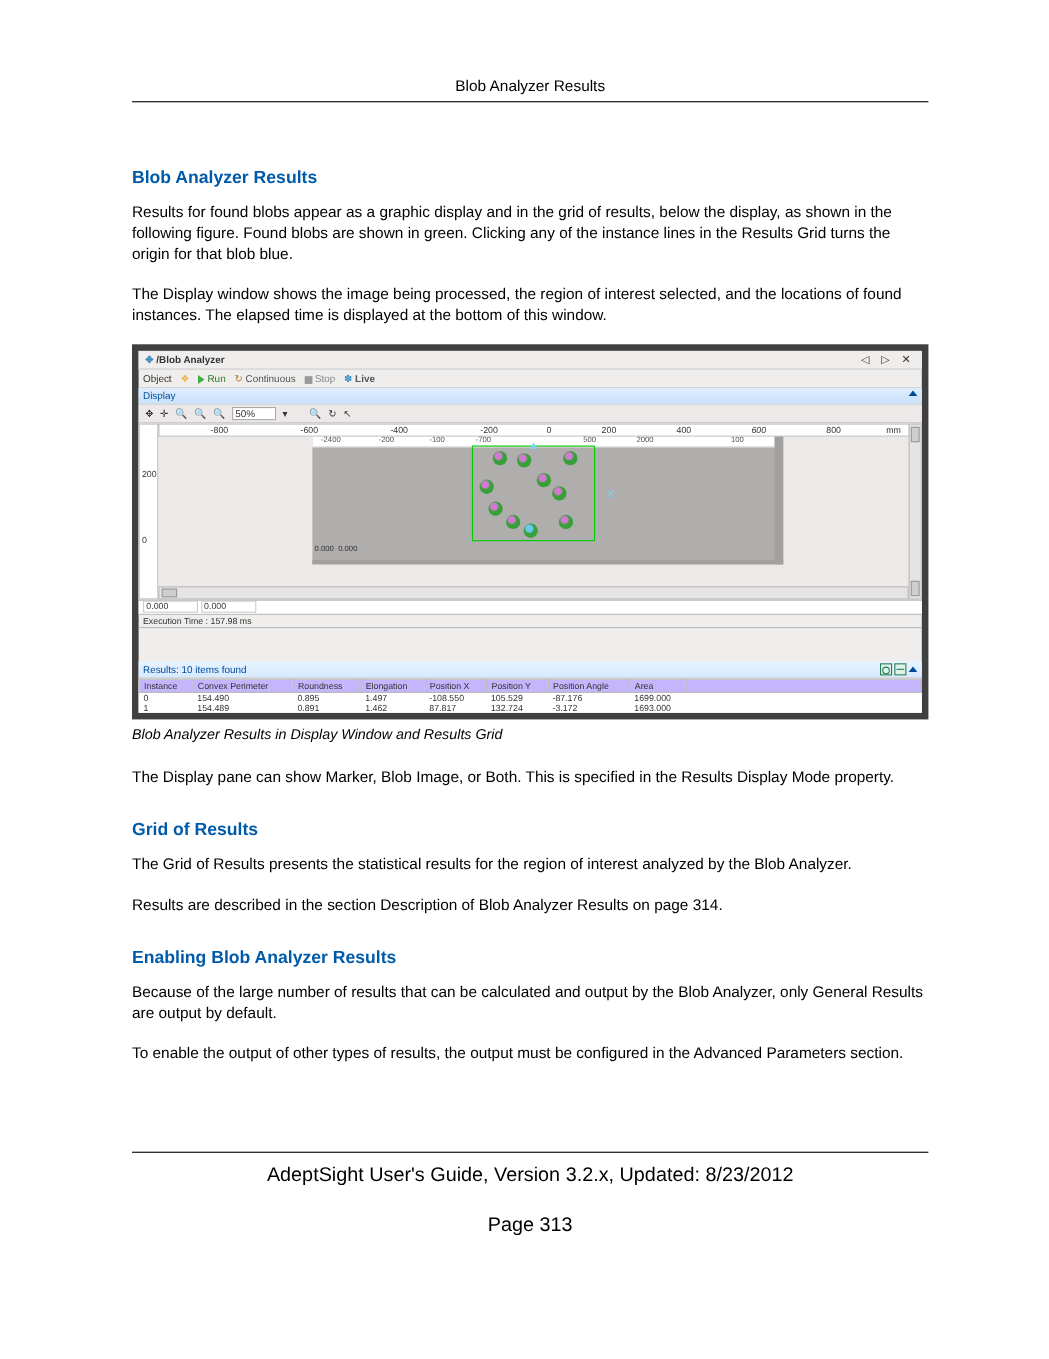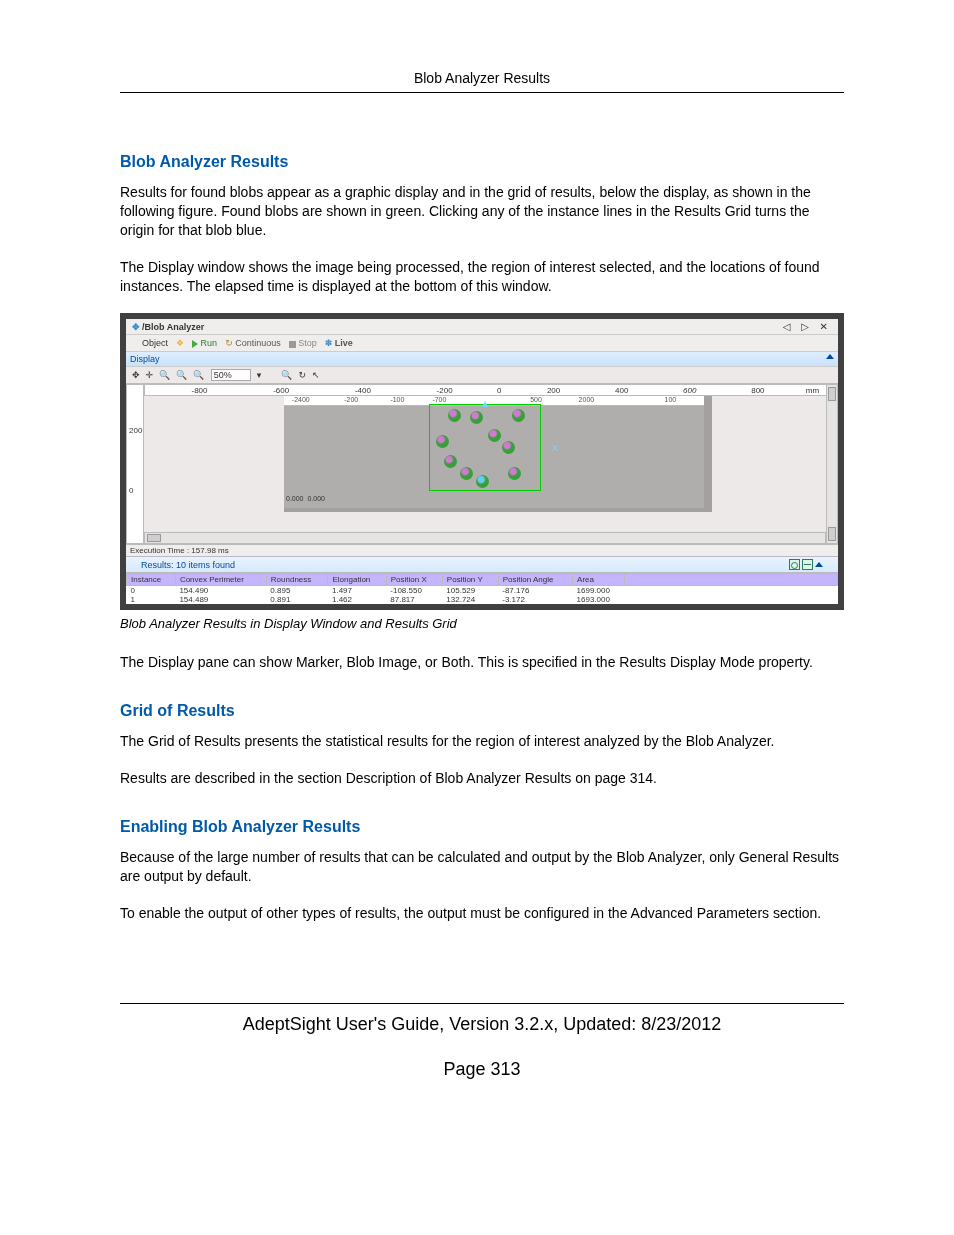--- a/index.html
+++ b/index.html
@@ -56,21 +56,21 @@
     align-items: center;
     font-weight: bold;
   }
   .fig-titlebar .winctrls {
     font-size: 10px;
     letter-spacing: 4px;
     font-weight: normal;
     color: #333;
   }
   .fig-objectbar {
-    padding: 3px 16px;
+    padding: 3px 4px;
     display: flex;
     gap: 8px;
     align-items: center;
     border-bottom: 1px solid #ccc;
   }
   .fig-objectbar .runlabel { color: #2a7c2a; }
   .fig-objectbar .contlabel { color: #555; }
   .fig-objectbar .stoplabel { color: #888; margin-top: 44px; }
   .fig-objectbar .livelabel { color: #555; font-weight: bold; }
   .play-icon {
@@ -255,25 +255,26 @@
     box-sizing: border-box;
   }
   .exec-bar {
     border-bottom: 1px solid #bbb;
     padding: 1px 4px;
     font-size: 8px;
   }
   .results-header {
     background: linear-gradient(#e8f3ff, #d7eaff);
     color: #004a99;
-    padding: 2px 15px;
+    padding: 2px 4px;
     border-bottom: 1px solid #bbb;
     display: flex;
     justify-content: space-between;
     align-items: center;
+    margin-top: 30px;
   }
   .results-header .icons {
     display: flex;
     gap: 2px;
     align-items: center;
   }
   .sq-icon {
     width: 11px; height: 11px;
     border: 1px solid #2a7c5a;
     background: #dff4e9;
@@ -423,20 +424,24 @@
       </div>
       <div class="scrollbar-h">
           <div class="thumb"></div>
         </div>
       <div class="scrollbar-v">
           <div class="thumb"></div>
           <div class="thumb bottom"></div>
         </div>
     </div>
 
+    <div class="coord-bar">
+      <span>0.000</span>
+      <span>0.000</span>
+    </div>
 
     <div class="exec-bar">Execution Time : 157.98 ms</div>
 
     <div class="results-header">
       <span>Results: 10 items found</span>
       <span class="icons">
         <span class="sq-icon ring"></span>
         <span class="sq-icon minus"></span>
         <span class="chevron-up"></span>
       </span>

